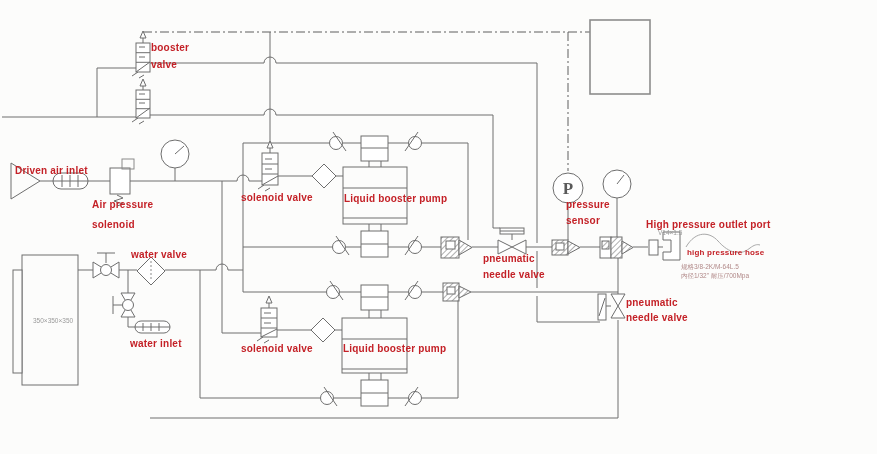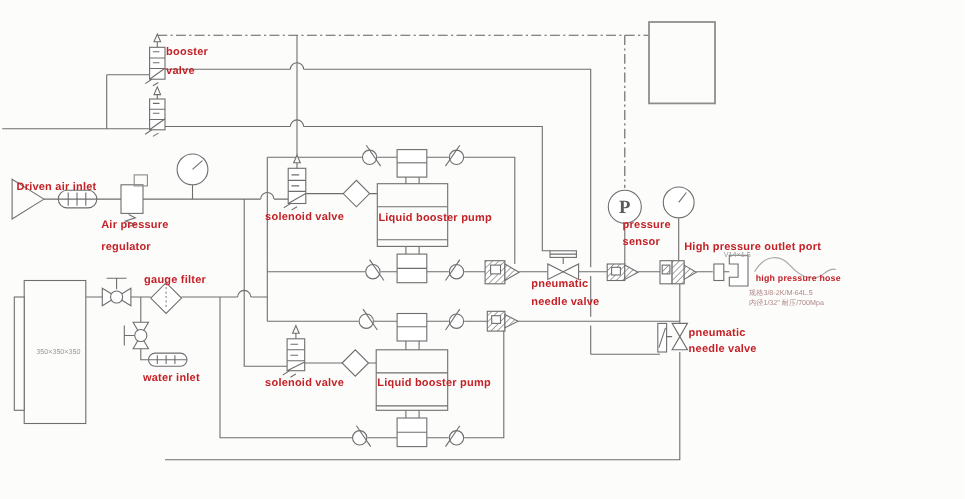--- a/index.html
+++ b/index.html
@@ -282,39 +282,39 @@
   <div>valve</div>
 </div>
 
 
 <div class="lbl" style="left:15px;top:162px;">
   <div>Driven air inlet</div>
 </div>
 
 <div class="lbl" style="left:92px;top:195px;line-height:20px;">
   <div>Air pressure</div>
-  <div>regulator</div>
+  <div>solenoid</div>
 </div>
 
 
 <div class="lbl" style="left:241px;top:189px;">
   <div>solenoid valve</div>
 </div>
 
 <div class="lbl" style="left:344px;top:190px;">
   <div>Liquid booster pump</div>
 </div>
 
 
 <div class="lbl" style="left:566px;top:197px;line-height:16px;">
   <div>pressure</div>
   <div>sensor</div>
 </div>
 
-<div class="lbl" style="left:622px;top:216px;">
+<div class="lbl" style="left:646px;top:216px;">
   <div>High pressure outlet port</div>
 </div>
 
 <div class="spec spec-gray" style="left:658px;top:228px;">
   <div>V14×1.5</div>
 </div>
 
 <div class="lbl lbl-sm" style="left:687px;top:248px;">
   <div>high pressure hose</div>
 </div>
@@ -328,21 +328,21 @@
   <div>pneumatic</div>
   <div>needle valve</div>
 </div>
 
 <div class="lbl" style="left:626px;top:295px;line-height:15px;">
   <div>pneumatic</div>
   <div>needle valve</div>
 </div>
 
 <div class="lbl" style="left:131px;top:246px;">
-  <div>gauge filter</div>
+  <div>water valve</div>
 </div>
 
 
 <div class="spec spec-gray" style="left:33px;top:316px;">
   <div>350×350×350</div>
 </div>
 
 <div class="lbl" style="left:130px;top:335px;">
   <div>water inlet</div>
 </div>

